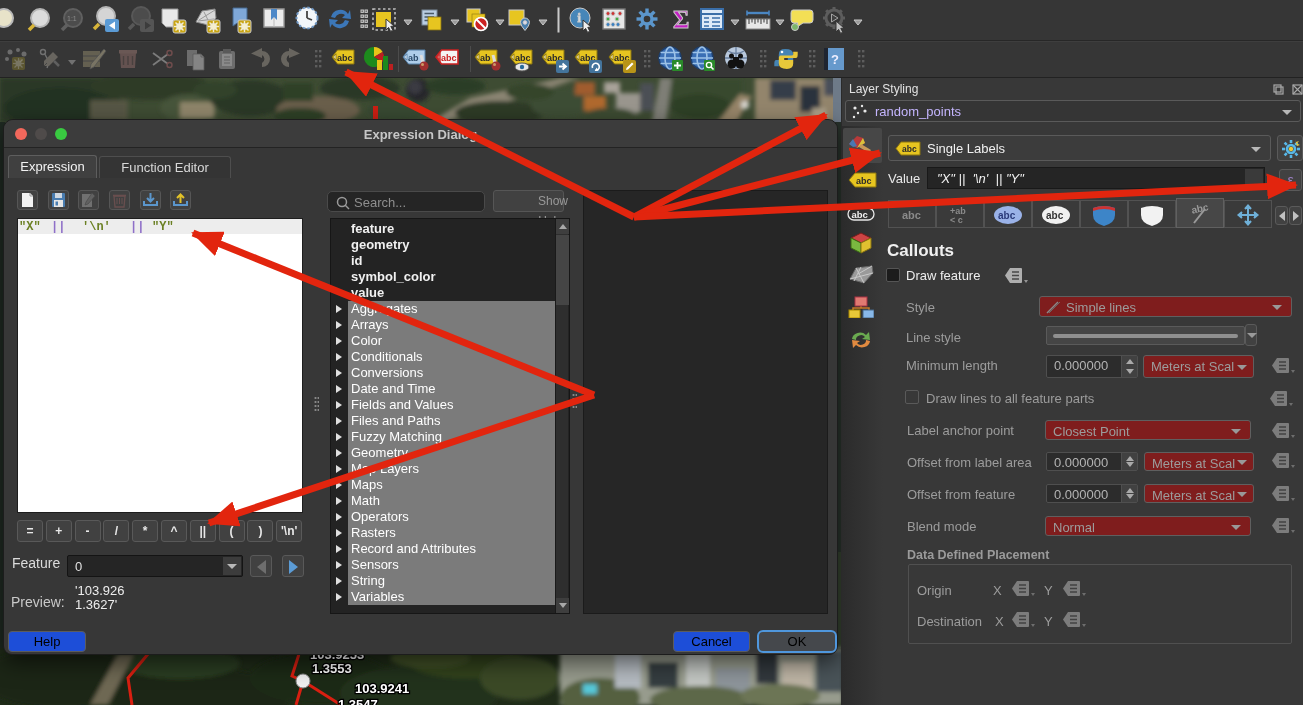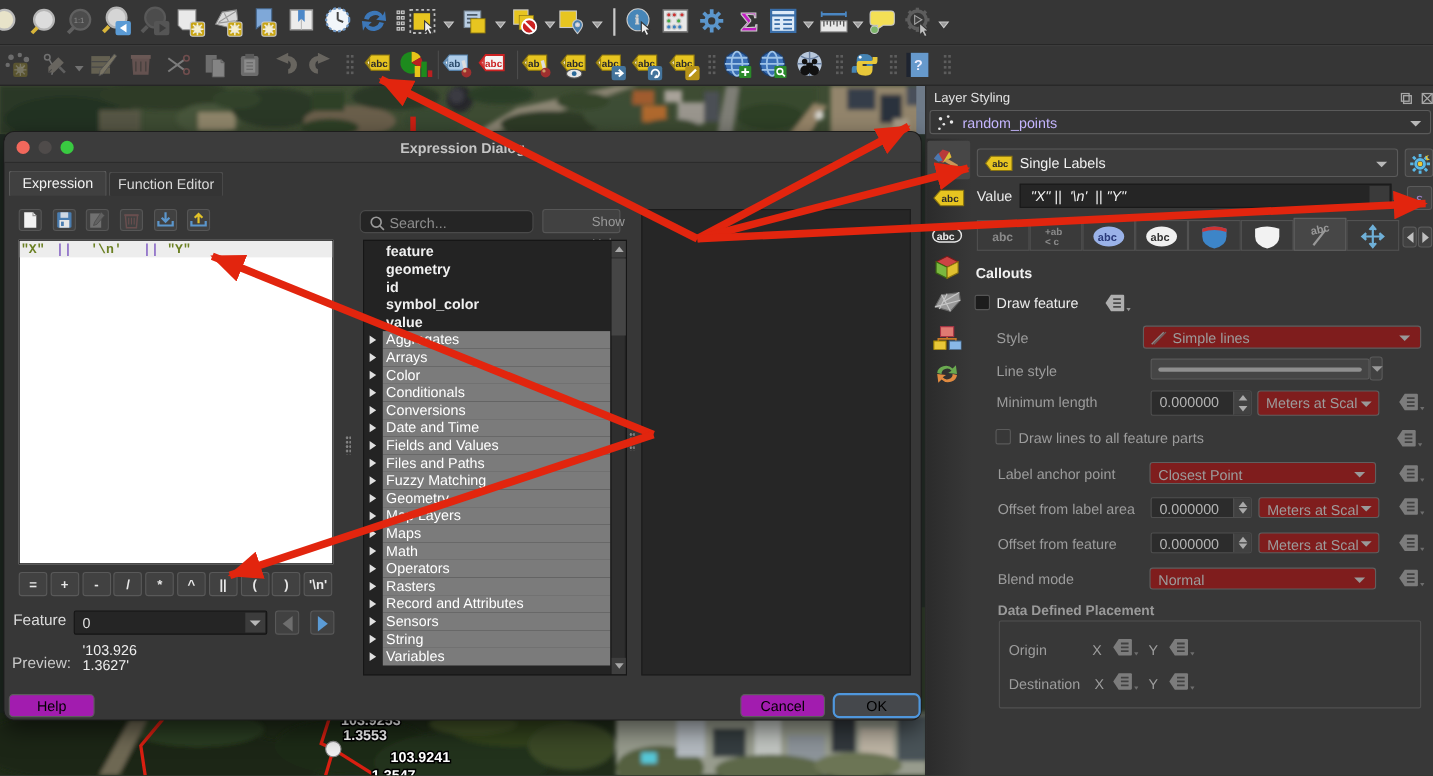--- a/index.html
+++ b/index.html
@@ -61,21 +61,21 @@
            border-radius:3px; color:#e8e8e8; font-size:12px; font-weight:bold; text-align:center;
            line-height:20px; }
   #featcombo { left:63px; top:435px; width:176px; height:22px; background:#252525; border:1px solid #141414;
            border-radius:2px; color:#e0e0e0; font-size:13px; }
   #featcombo span { position:absolute; left:7px; top:3px; }
   .cbtn { position:absolute; right:1px; top:1px; width:18px; height:18px; background:#3c3c3c; }
   .dar { position:absolute; left:4px; top:7px; width:0; height:0; border-style:solid;
          border-width:5px 5px 0 5px; border-color:#b8b8b8 transparent transparent transparent; }
   .navbtn { top:435px; width:22px; height:22px; background:#414141; border:1px solid #595959; border-radius:3px; }
   .navbtn i { position:absolute; left:6px; top:4px; width:0; height:0; border-style:solid; }
-  .macbtn { height:21px; background:#a21caf; border:1px solid #5c5c5c; border-radius:4px;
+  .macbtn { height:21px; background:#1d4ed8; border:1px solid #5c5c5c; border-radius:4px;
          color:#000; font-size:13px; text-align:center; line-height:20px; }
   .macbtn.ok { height:23px; background:#45484c; border:2px solid #4f97dd; border-radius:6px; line-height:19px; }
   
   #panel { left:841px; top:78px; width:462px; height:627px; background:#383838;
            border-left:1px solid #2a2a2a; }
   #sidebar { left:0; top:48px; width:41px; height:579px;
            background:linear-gradient(90deg,#2b2b2b,#383838); }
   .pcombo { background:#3c3c3c; border:1px solid #5a5a5a; border-radius:3px; font-size:13px; }
   .pcombo span { position:absolute; top:3px; }
   .pcombo.dis { background:#7f1d1d; border-color:#5f5f5f; }
@@ -563,21 +563,21 @@
   <div class="abs" id="tb-sep1b"></div>
   <div class="abs" id="tb-bot"></div>
   <div class="abs" id="dlg">
     <div class="abs" id="dlg-title">
       <div class="abs tl" style="left:11px; background:#f2685c;"></div>
       <div class="abs tl" style="left:31px; background:#4f4b4a;"></div>
       <div class="abs tl" style="left:51px; background:#39ca41;"></div>
       <div class="t">Expression Dialog</div>
     </div>
     <div class="abs tab on" style="left:4px; top:35px; width:89px;">Expression</div>
-    <div class="abs tab" style="left:95px; top:36px; width:104px;text-align:center;">Function Editor</div>
+    <div class="abs tab" style="left:95px; top:36px; width:132px;text-align:center;">Function Editor</div>
     <div class="abs tbtn" style="left:13px;">
         <svg width="19" height="18">
           <path d="M4 2 L12 2 L15 5 L15 16 L4 16 Z" fill="#f2f2f2"></path>
           <path d="M12 2 L12 5 L15 5" fill="none" stroke="#999" stroke-width="1"></path>
         </svg>
       </div>
     <div class="abs tbtn" style="left:44px;">
         <svg width="19" height="18">
           <rect x="3" y="2" width="13" height="14" rx="1" fill="#4a7db0"></rect>
           <rect x="6" y="2" width="7" height="5" fill="#cfd8e2"></rect>
@@ -869,21 +869,21 @@
               <path d="M-3 -6 L0 -9.5 L3 -6 M-3 6 L0 9.5 L3 6 M-6 -3 L-9.5 0 L-6 3 M6 -3 L9.5 0 L6 3" fill="#6fb0d8"></path>
             </g>
           </svg></div>
       <div class="abs pbtn tsc" style="left:433px;">
           <i style="border-width:5px 6px 5px 0; border-color:transparent #c0c0c0 transparent transparent;"></i>
         </div>
       <div class="abs pbtn tsc" style="left:447px;">
           <i style="border-width:5px 0 5px 6px; border-color:transparent transparent transparent #c0c0c0;"></i>
         </div>
     </div>
-    <div class="abs" style="left:45px; top:163px; font-size:13px; font-weight:bold; color:#f0f0f0;">Callouts</div>
+    <div class="abs" style="left:45px; top:163px; font-size:17px; font-weight:bold; color:#f0f0f0;">Callouts</div>
     <div class="abs cb" style="left:44px; top:190px; background:#1c1c1c;"></div>
     <div class="abs" style="left:64px; top:190px; font-size:13px; color:#ededed;">Draw feature</div>
     <svg class="abs dd" style="left:162px; top:189px; opacity:.95;" width="24" height="18">
         <use href="#ddicon"></use>
       </svg>
 
     <div class="abs glab" style="left:64px; top:222px;">Style</div>
     <div class="abs pcombo dis" style="left:197px; top:218px; width:253px; height:21px;">
       <svg width="16" height="15" style="position:absolute;left:5px;top:3px;">
           <path d="M2 13 L13 2" stroke="#8a8a8a" stroke-width="1.4"></path>

